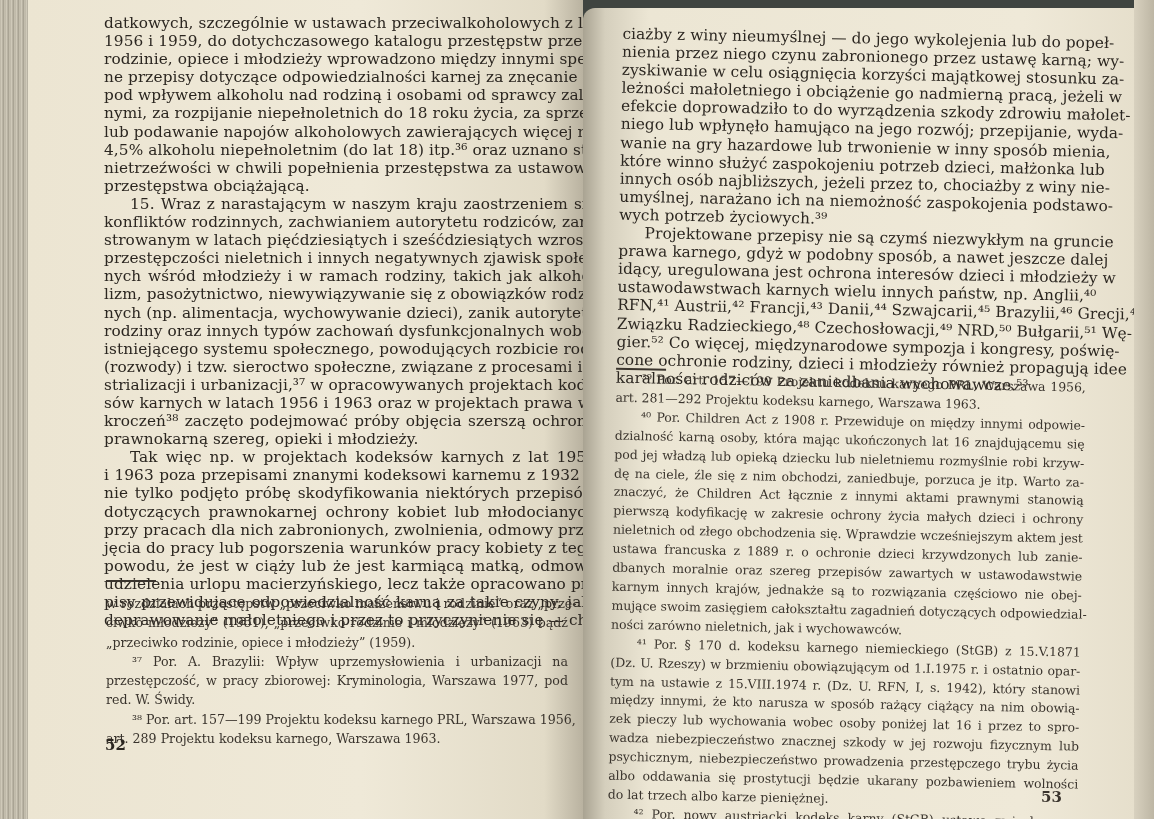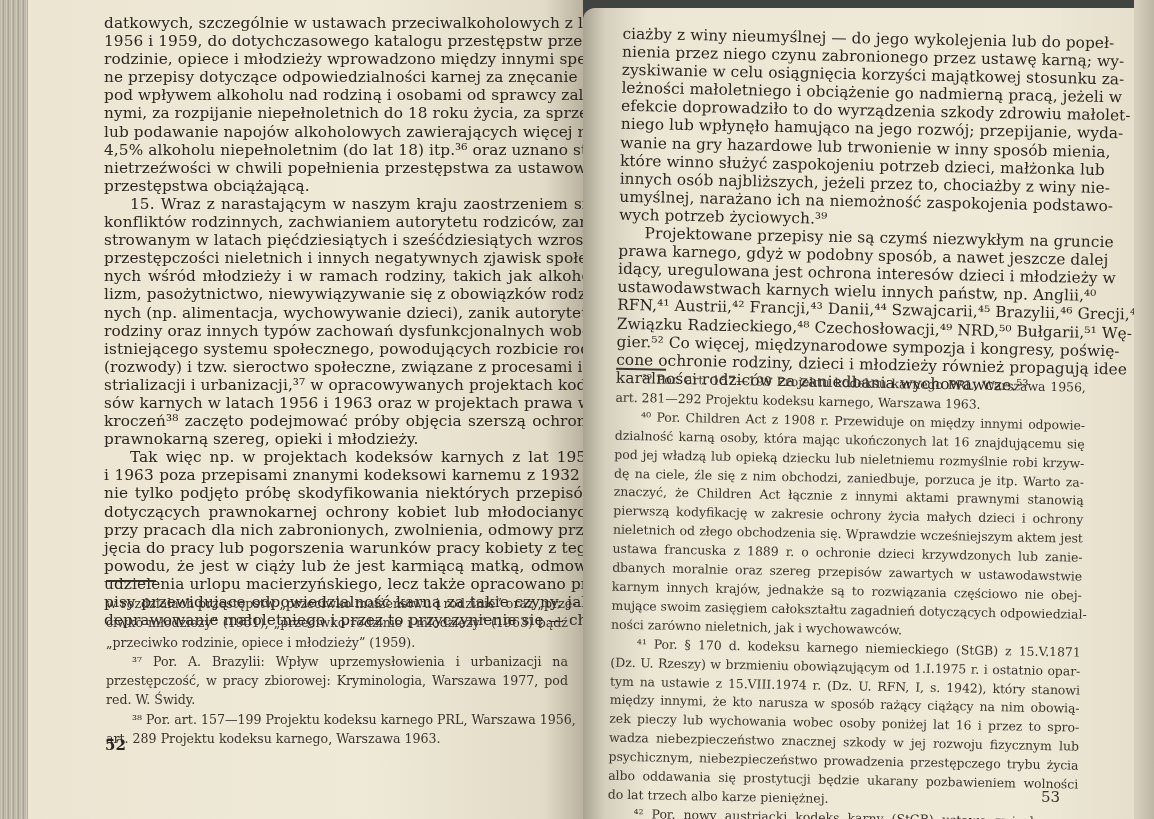--- a/index.html
+++ b/index.html
@@ -43,21 +43,21 @@
     }
     .left-fn { left: 106px; top: 594px; width: 462px; }
     .right-fn { left: 40px; top: 362px; width: 470px; font-size: 12.4px; line-height: 18.9px; }
     .fn-line { display: block; white-space: nowrap; text-align-last: justify; text-align: justify; }
     .fn-line.last { text-align-last: left; }
     .fn-indent { padding-left: 26px; }
     .page-number {
       position: absolute; font-size: 15px; font-weight: bold; color: #2b2620;
     }
     .pn-left { left: 105px; top: 736px; }
-    .pn-right { left: 458px; top: 778px; font-weight: normal; color: #3a342d; }
+    .pn-right { left: 458px; top: 778px; font-weight: bold; color: #3a342d; }
   </style>
 </head>
 <body>
 
 <div class="spread">
   <div class="page-edge"></div>
 
   <div class="page-left">
     <div class="text-block left-main" id="left-body">
         <span class="line">datkowych, szczególnie w ustawach przeciwalkoholowych z lat</span>

